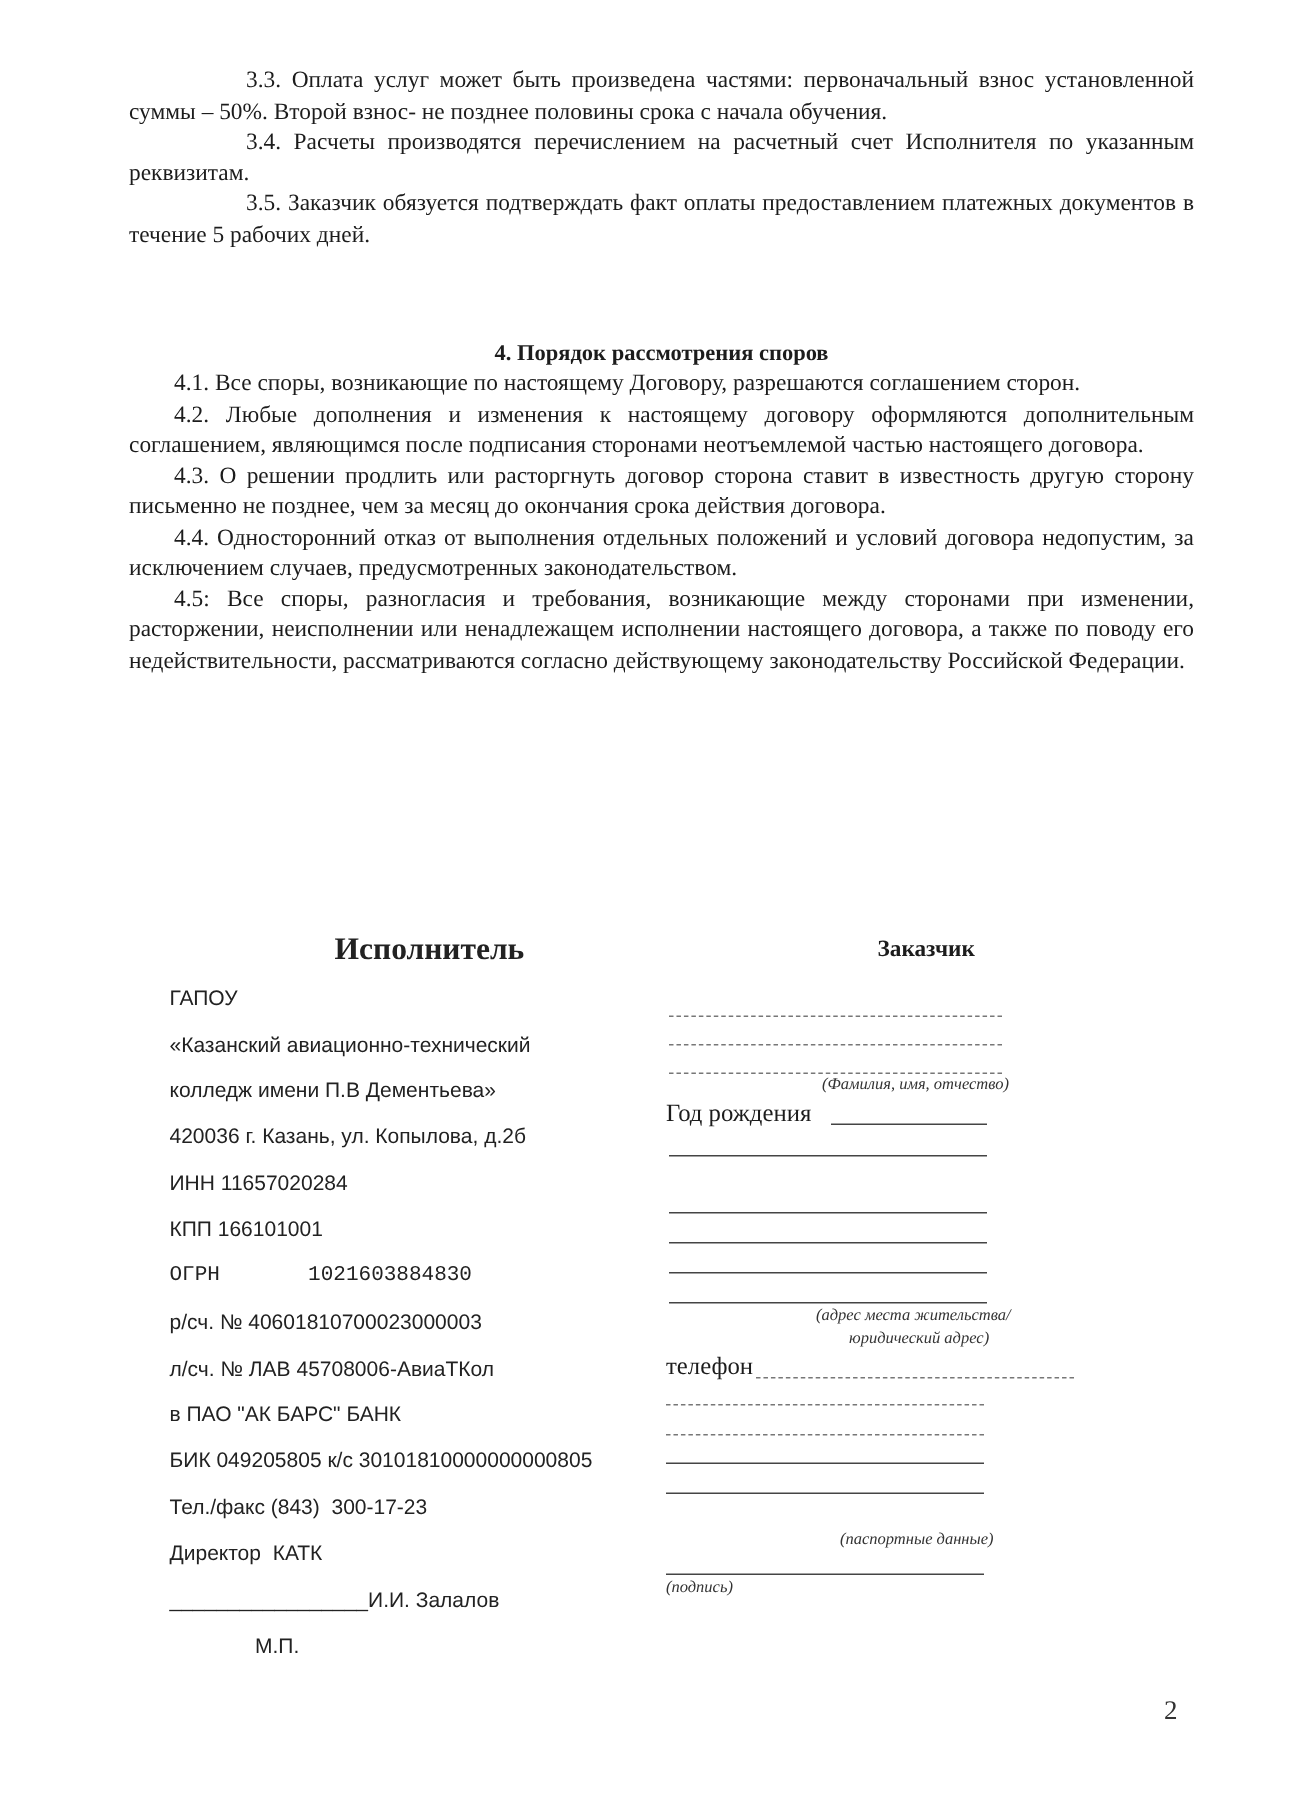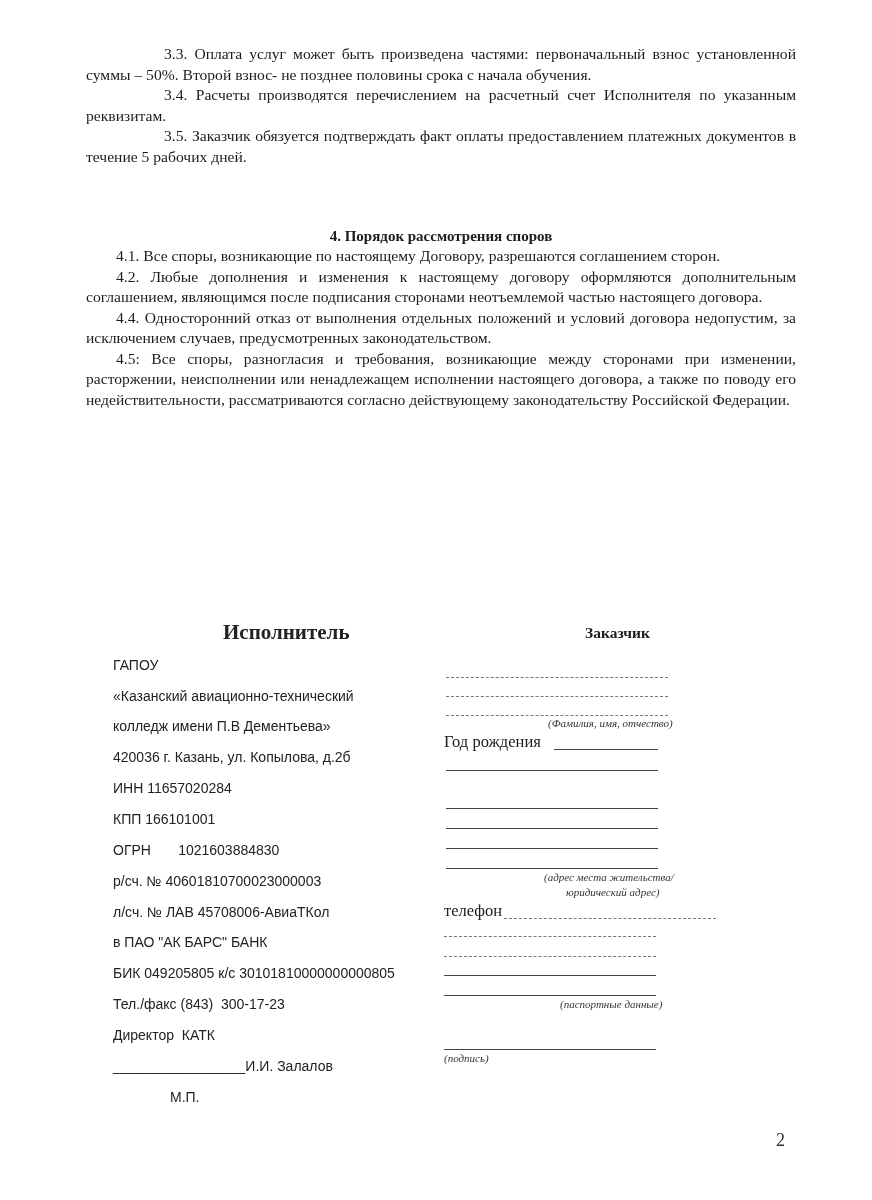--- a/index.html
+++ b/index.html
@@ -30,34 +30,35 @@
   <div class="block" style="top:44px;">
     <p class="p ind1">3.3. Оплата услуг может быть произведена частями:  первоначальный взнос установленной суммы – 50%. Второй взнос- не позднее  половины срока  с начала обучения.</p>
     <p class="p ind1">3.4. Расчеты производятся перечислением на расчетный счет Исполнителя по указанным реквизитам.</p>
     <p class="p ind1">3.5. Заказчик обязуется подтверждать факт оплаты предоставлением платежных документов в течение 5 рабочих  дней.</p>
   </div>
 
   <div class="block" style="top:190px;margin-top:36px;">
     <p class="h">4. Порядок рассмотрения споров</p>
     <p class="p ind2">4.1. Все споры, возникающие по настоящему Договору, разрешаются соглашением сторон.</p>
     <p class="p ind2">4.2. Любые дополнения и изменения   к   настоящему   договору   оформляются дополнительным  соглашением, являющимся после подписания сторонами неотъемлемой частью настоящего договора.</p>
+    <p class="p ind2">4.3. О решении продлить  или расторгнуть договор сторона ставит в известность другую сторону письменно не позднее, чем за месяц до окончания срока действия договора.</p>
     <p class="p ind2">4.4. Односторонний отказ от выполнения отдельных положений и условий договора недопустим, за исключением случаев, предусмотренных законодательством.</p>
     <p class="p ind2">4.5:   Все споры, разногласия и требования, возникающие между сторонами при изменении, расторжении, неисполнении или ненадлежащем исполнении настоящего договора, а также по поводу его недействительности, рассматриваются согласно действующему законодательству Российской Федерации.</p>
   </div>
 
 
   <div class="left-col">
     <div class="title">Исполнитель</div>
     <div class="row" style="top:37px;">ГАПОУ</div>
     <div class="row" style="top:68px;">«Казанский авиационно-технический</div>
     <div class="row" style="top:98px;">колледж имени П.В Дементьева»</div>
     <div class="row" style="top:129px;">420036 г. Казань, ул. Копылова, д.2б</div>
     <div class="row" style="top:160px;">ИНН 11657020284</div>
     <div class="row" style="top:191px;text-align:center;">КПП 166101001</div>
-    <div class="row" style="top:222px;">ОГРН       1021603884830</div>
+    <div class="row" style="top:222px;font-family:Liberation Mono, monospace;">ОГРН       1021603884830</div>
     <div class="row" style="top:253px;">р/сч. № 40601810700023000003</div>
     <div class="row" style="top:284px;">л/сч. № ЛАВ 45708006-АвиаТКол</div>
     <div class="row" style="top:314px;">в ПАО "АК БАРС" БАНК</div>
     <div class="row" style="top:345px;">БИК 049205805 к/с 30101810000000000805</div>
     <div class="row" style="top:376px;">Тел./факс (843)  300-17-23</div>
     <div class="row" style="top:407px;">Директор  КАТК</div>
     <div class="row" style="top:438px;">_________________И.И. Залалов</div>
     <div class="row" style="top:469px; left:57px;">М.П.</div>
   </div>
 
@@ -80,20 +81,20 @@
     <div class="note" style="left:100px; top:251px;">(адрес места жительства/</div>
     <div class="note" style="left:122px; top:266px;">юридический адрес)</div>
 
     <div class="lbl" style="left:0; top:281px;">телефон</div>
     <div class="line dash" style="left:60px; top:298px; width:212px;"></div>
 
     <div class="line dash" style="left:0; top:316px; width:212px;"></div>
     <div class="line dash" style="left:0; top:336px; width:212px;"></div>
     <div class="line" style="left:0; top:355px; width:212px;"></div>
     <div class="line" style="left:0; top:375px; width:212px;"></div>
-    <div class="note" style="left:116px; top:378px;">(паспортные данные)</div>
+    <div class="note" style="left:116px; top:400px;">(паспортные данные)</div>
 
     <div class="line" style="left:0; top:429px; width:212px;"></div>
     <div class="note" style="left:0; top:432px;">(подпись)</div>
   </div>
 
   <div class="pagenum">2</div>
 </div>
 
 </body></html>

